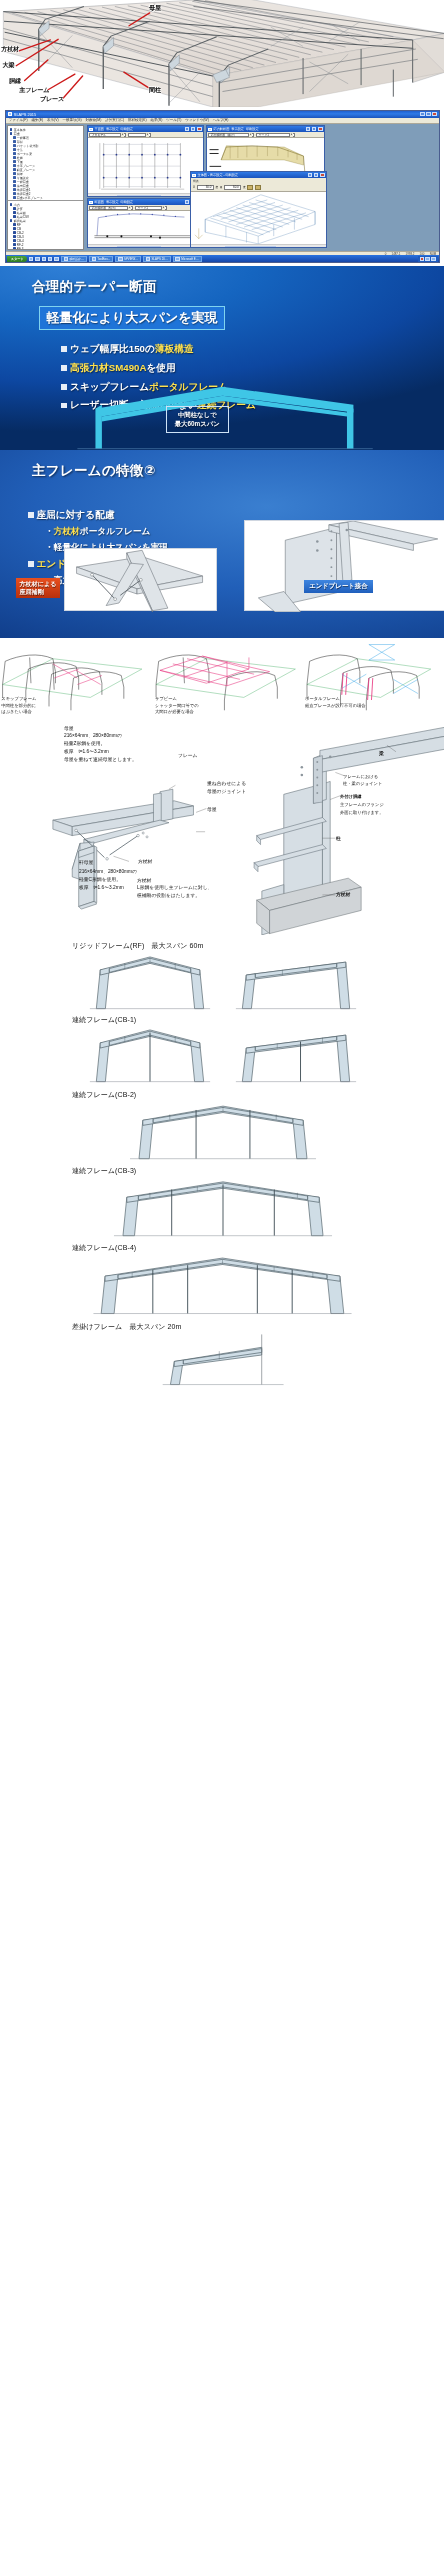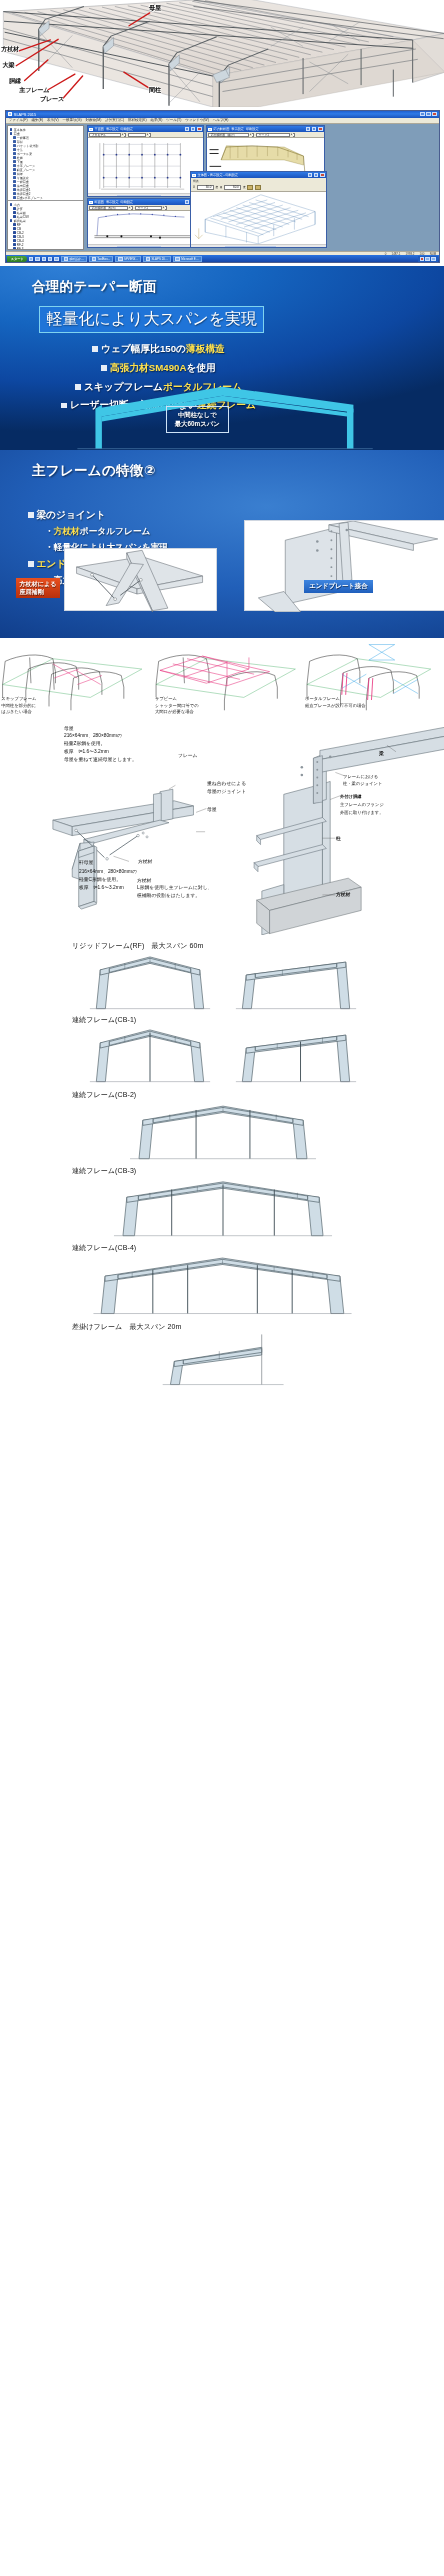--- a/index.html
+++ b/index.html
@@ -130,30 +130,29 @@
   .sl-title {
     position:absolute; left:32px; top:11.6px;
     font-size:13.5px; font-weight:700; letter-spacing:0.3px;
     text-shadow: 1.3px 1.3px 1.9px rgba(0,0,0,.55);
   }
   .sl-hl {
     position:absolute; left:39px; top:40px;
     background:#1f74d8;
     border:1.3px solid #7fd3ef;
     padding:1.9px 6.4px 2.6px 6.4px;
-    font-size:16px; font-weight:400; color:#ffffff;
+    font-size:13px; font-weight:700; color:#ffffff;
     text-shadow:0.6px 0.6px 1.3px rgba(0,0,0,.5);
   }
   .sl-list { position:absolute; left:61px; top:77px; }
   .sl-li {
     display:flex; align-items:flex-start; gap:3.2px;
     font-size:9.7px; font-weight:700; margin-bottom:5.8px;
     text-shadow:0.6px 0.6px 1.3px rgba(0,0,0,.55);
     white-space:nowrap;
-    justify-content:center;
   }
   .sq { width:5.8px;height:5.8px;background:#e8eef7;flex:0 0 5.8px;margin-top:3.2px; }
   .y { color:#ffe14d; }
   .sl-frame { position:absolute; left:0; right:0; top:113px; height:71px; }
   .sl-note {
     position:absolute; left:166px; top:140px;
     border:0.6px solid #cfe3f7; padding:3.2px 7.7px;
     text-align:center; font-size:6.4px; font-weight:700; line-height:1.45;
     color:#fff; text-shadow:0.6px 0.6px 1.3px rgba(0,0,0,.6);
   }
@@ -810,21 +809,21 @@
       <div>最大60mスパン</div>
     </div>
   </section>
 
   <section class="slide slide-2">
     <div class="sl-title">主フレームの特徴②</div>
 
     <div class="sl2-list">
       <div class="sl2-l1">
         <i class="sq"></i>
-        <span>梁のジョイント</span>
+        <span>座屈に対する配慮</span>
       </div>
       <div class="sl2-l2">
         <span>・</span><span class="y">方杖材</span><span>ポータルフレーム</span>
       </div>
       <div class="sl2-l2">
         <span>・軽量化により大スパンを実現</span>
       </div>
       <div class="sl2-l1">
         <i class="sq"></i>
         <span><span class="y">エンドプレート接合</span><span>を採用</span></span>

